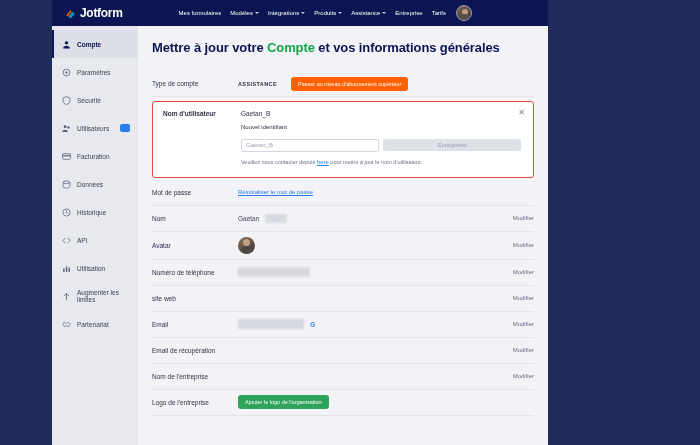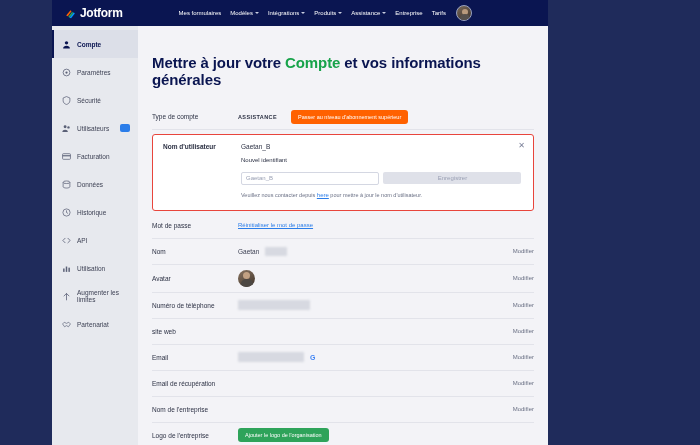--- a/index.html
+++ b/index.html
@@ -143,24 +143,24 @@
   }
 
   
   .content {
     flex: 1;
     height: 419px;
     padding: 12px 14px 0 14px;
     overflow: hidden;
   }
   .page-title {
-    font-size: 15px;
+    font-size: 13px;
     font-weight: bold;
     color: #0a1551;
-    margin: 16px 0 16px 0;
+    margin: 2px 0 16px 0;
     letter-spacing: -0.1px;
   }
   .page-title .accent { color: #17a34a; }
 
   .row {
     display: flex;
     align-items: center;
     border-bottom: 1px solid #e2e3ea;
     min-height: 26px;
     padding: 5px 0;

